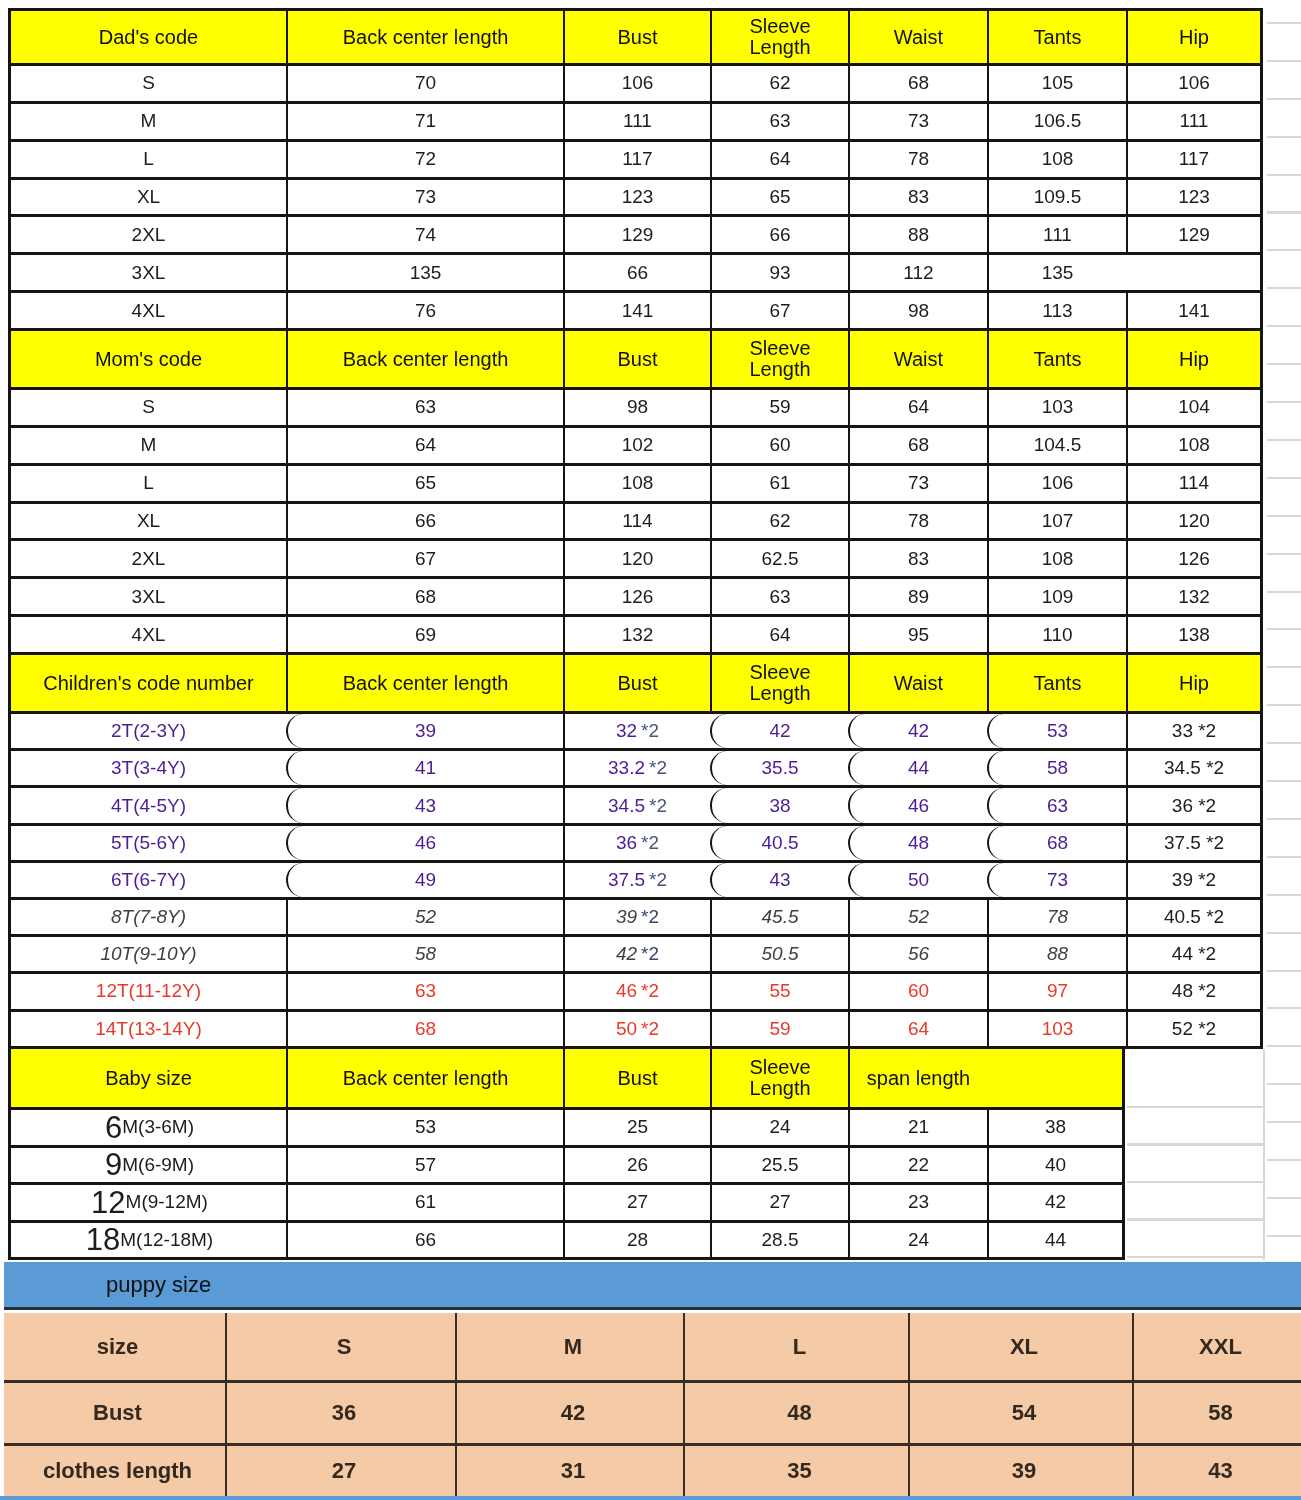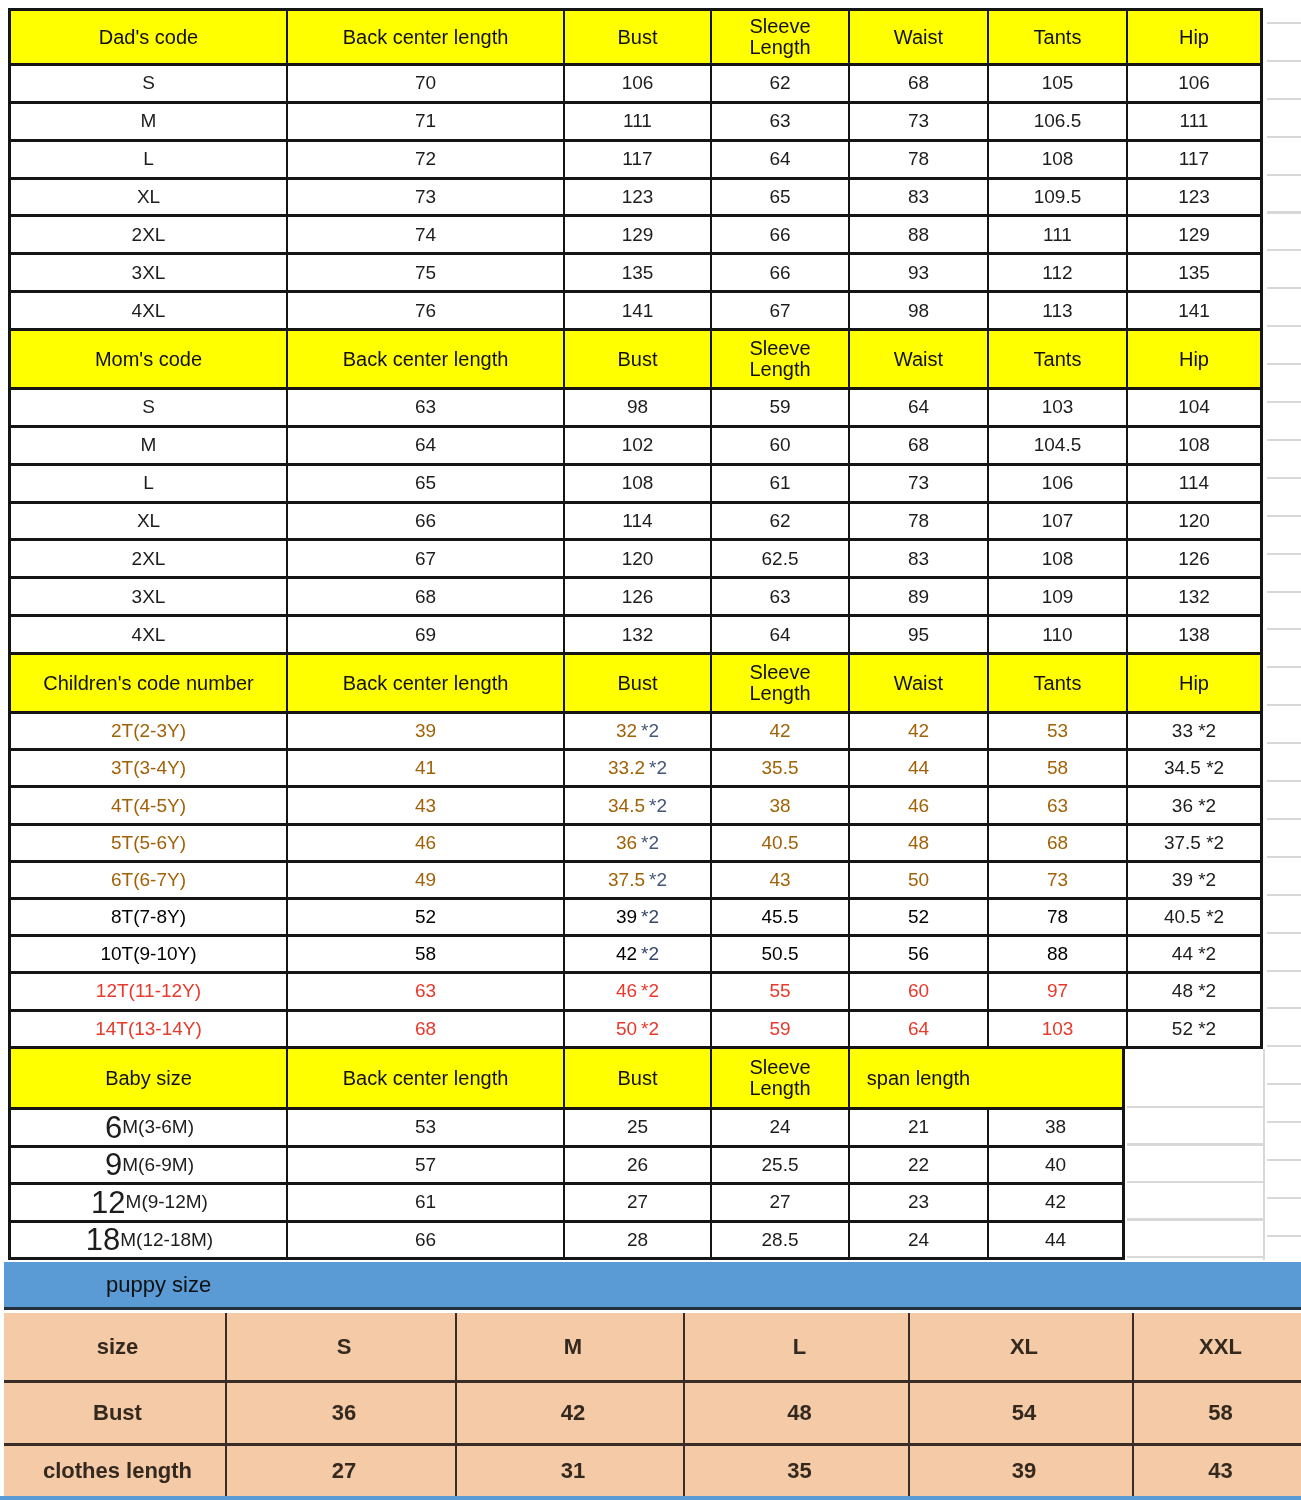--- a/index.html
+++ b/index.html
@@ -51,22 +51,22 @@
   [data-table="baby"]{top:1049px;width:1117px;}
   [data-table="baby"] .hrow{height:58px;}
   [data-table="baby"] .drow{height:37.5px;}
   [data-table="baby"] .drow .cell:first-child{align-items:flex-start;justify-content:center;
       flex-direction:row;padding-left:2px;}
   .bigdigit{font-size:31px;font-weight:normal;line-height:1;align-self:center;}
   .babyrest{font-size:19px;align-self:center;}
 
   
   .c-black{color:#1d1d1d;}
-  .c-blue{color:#a16207;}
-  .c-navy{color:#000000;}
+  .c-blue{color:#4c1d95;border-radius:17px;}
+  .c-navy{color:#404040;font-style:italic;}
   .c-red{color:#E8392B;}
   .m-blue{color:#44567A;}
   .m-navy{color:#35466B;}
   .m-red{color:#E8392B;}
 
   
   .gutter{position:absolute;left:1267px;top:22px;width:34px;height:1233px;
           background:repeating-linear-gradient(to bottom,#d8d8d8 0 2px,transparent 2px 37.9px);}
   .baby-gutter{position:absolute;left:1127px;top:1106px;width:136px;height:156px;
           background:repeating-linear-gradient(to bottom,#d8d8d8 0 2px,transparent 2px 37.5px);}
@@ -163,21 +163,20 @@
         <div class="cell c-black">2XL</div>
         <div class="cell c-black">74</div>
         <div class="cell c-black">129</div>
         <div class="cell c-black">66</div>
         <div class="cell c-black">88</div>
         <div class="cell c-black">111</div>
         <div class="cell c-black">129</div>
       </div>
       <div class="trow drow">
         <div class="cell c-black">3XL</div>
-        <div class="cell c-black">75</div>
         <div class="cell c-black">135</div>
         <div class="cell c-black">66</div>
         <div class="cell c-black">93</div>
         <div class="cell c-black">112</div>
         <div class="cell c-black">135</div>
       </div>
       <div class="trow drow">
         <div class="cell c-black">4XL</div>
         <div class="cell c-black">76</div>
         <div class="cell c-black">141</div>

